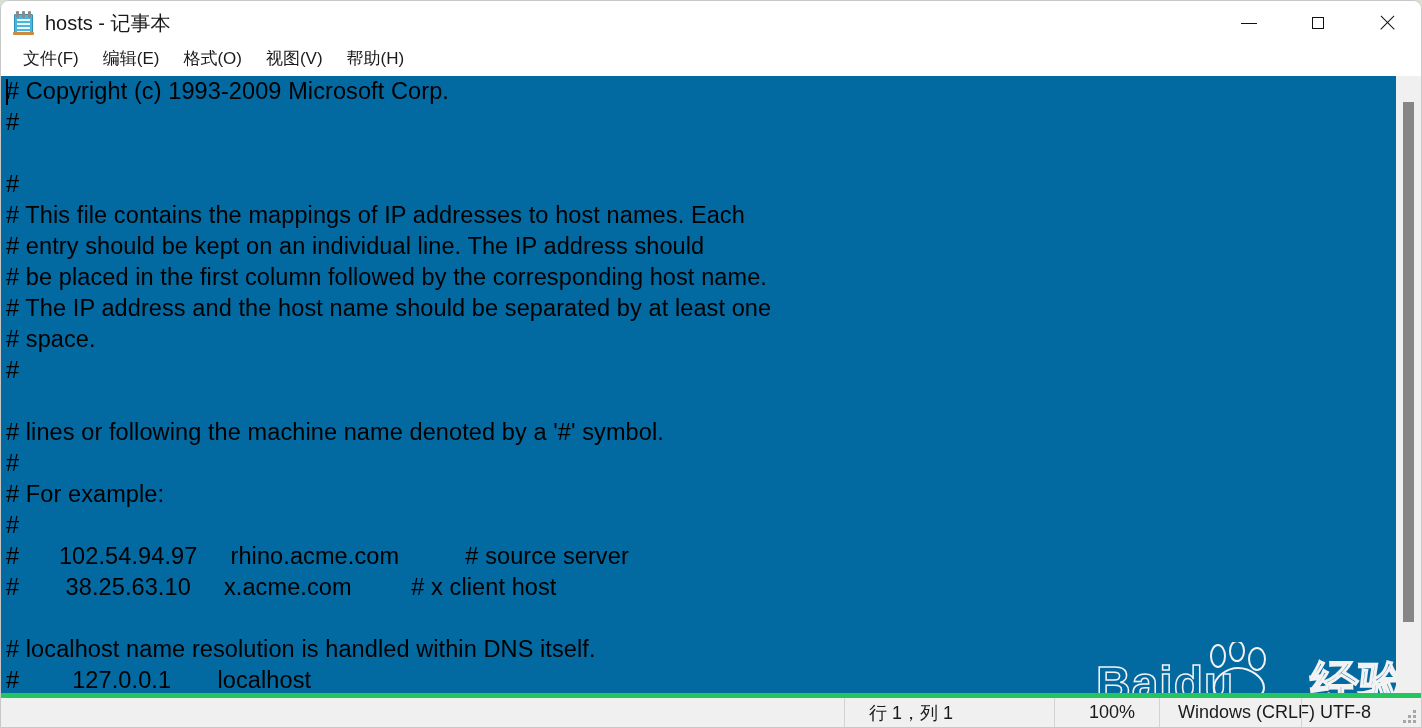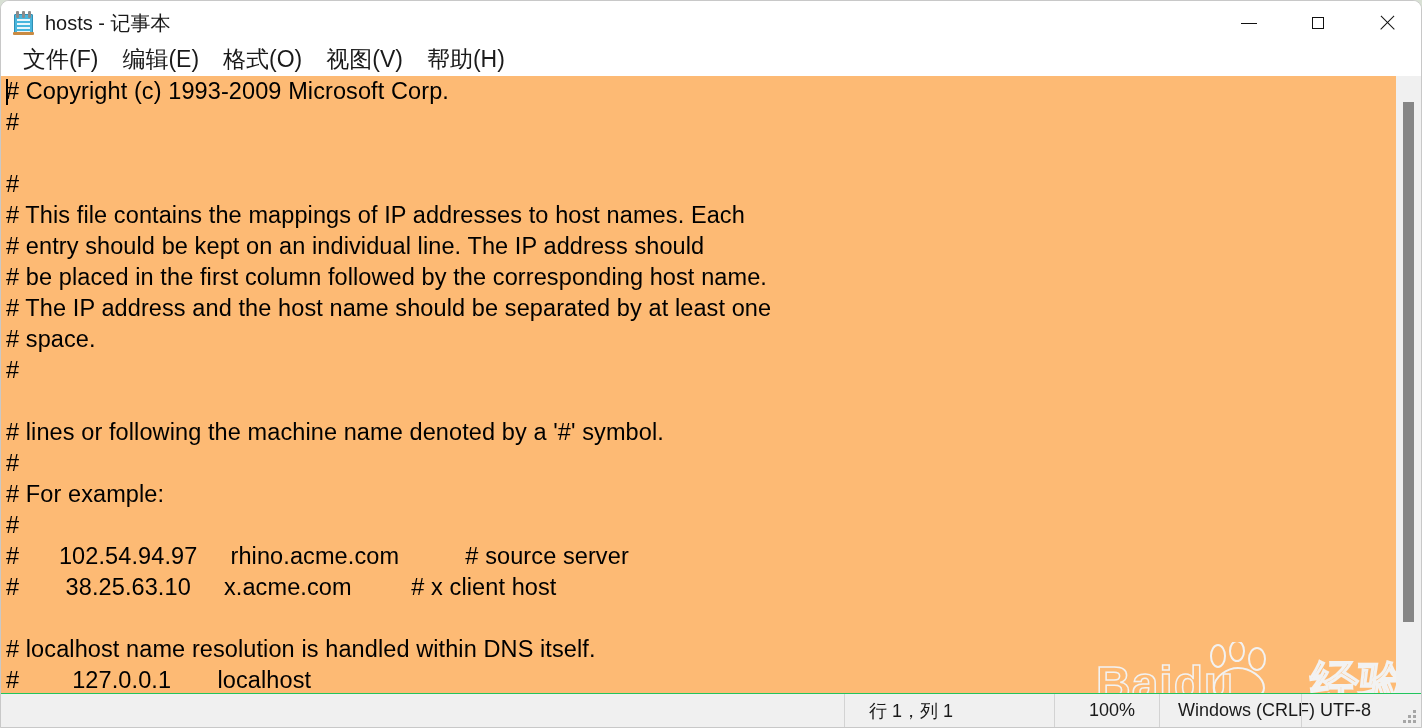--- a/index.html
+++ b/index.html
@@ -138,21 +138,21 @@
     left: 0; top: 44px;
     width: 100%;
     height: 31px;
     background: #ffffff;
     display: flex;
     align-items: center;
     padding-left: 12px;
     box-sizing: border-box;
   }
   .menu-item {
-    font-size: 23px;
+    font-size: 17px;
     color: #1a1a1a;
     padding: 2px 10px 4px 10px;
     margin-right: 4px;
     white-space: nowrap;
     cursor: default;
     line-height: 1.1;
   }
 
   
   #editor-wrap {
@@ -161,21 +161,21 @@
     right: 0;
     height: 618px;
     background: #ffffff;
     overflow: hidden;
   }
   #editor {
     position: absolute;
     left: 0; top: 0;
     width: 1395px;
     height: 618px;
-    background: #fdba74;
+    background: #0369a1;
     overflow: hidden;
     text-decoration: underline;
   }
   #caret {
     position: absolute;
     left: 5px;
     top: 3px;
     width: 1.5px;
     height: 26px;
     background: #000;
@@ -241,21 +241,21 @@
   }
 
   
   #statusbar {
     position: absolute;
     left: 0;
     bottom: 0;
     width: 100%;
     height: 34px;
     background: #f0f0f0;
-    border-top: 1px solid #22c55e;
+    border-top: 5px solid #22c55e;
     box-sizing: border-box;
     display: flex;
     align-items: center;
   }
   #status-spacer { flex: 1 1 auto; height: 100%; }
   .status-cell {
     height: 100%;
     display: flex;
     align-items: center;
     border-left: 1px solid #d3d3d3;

